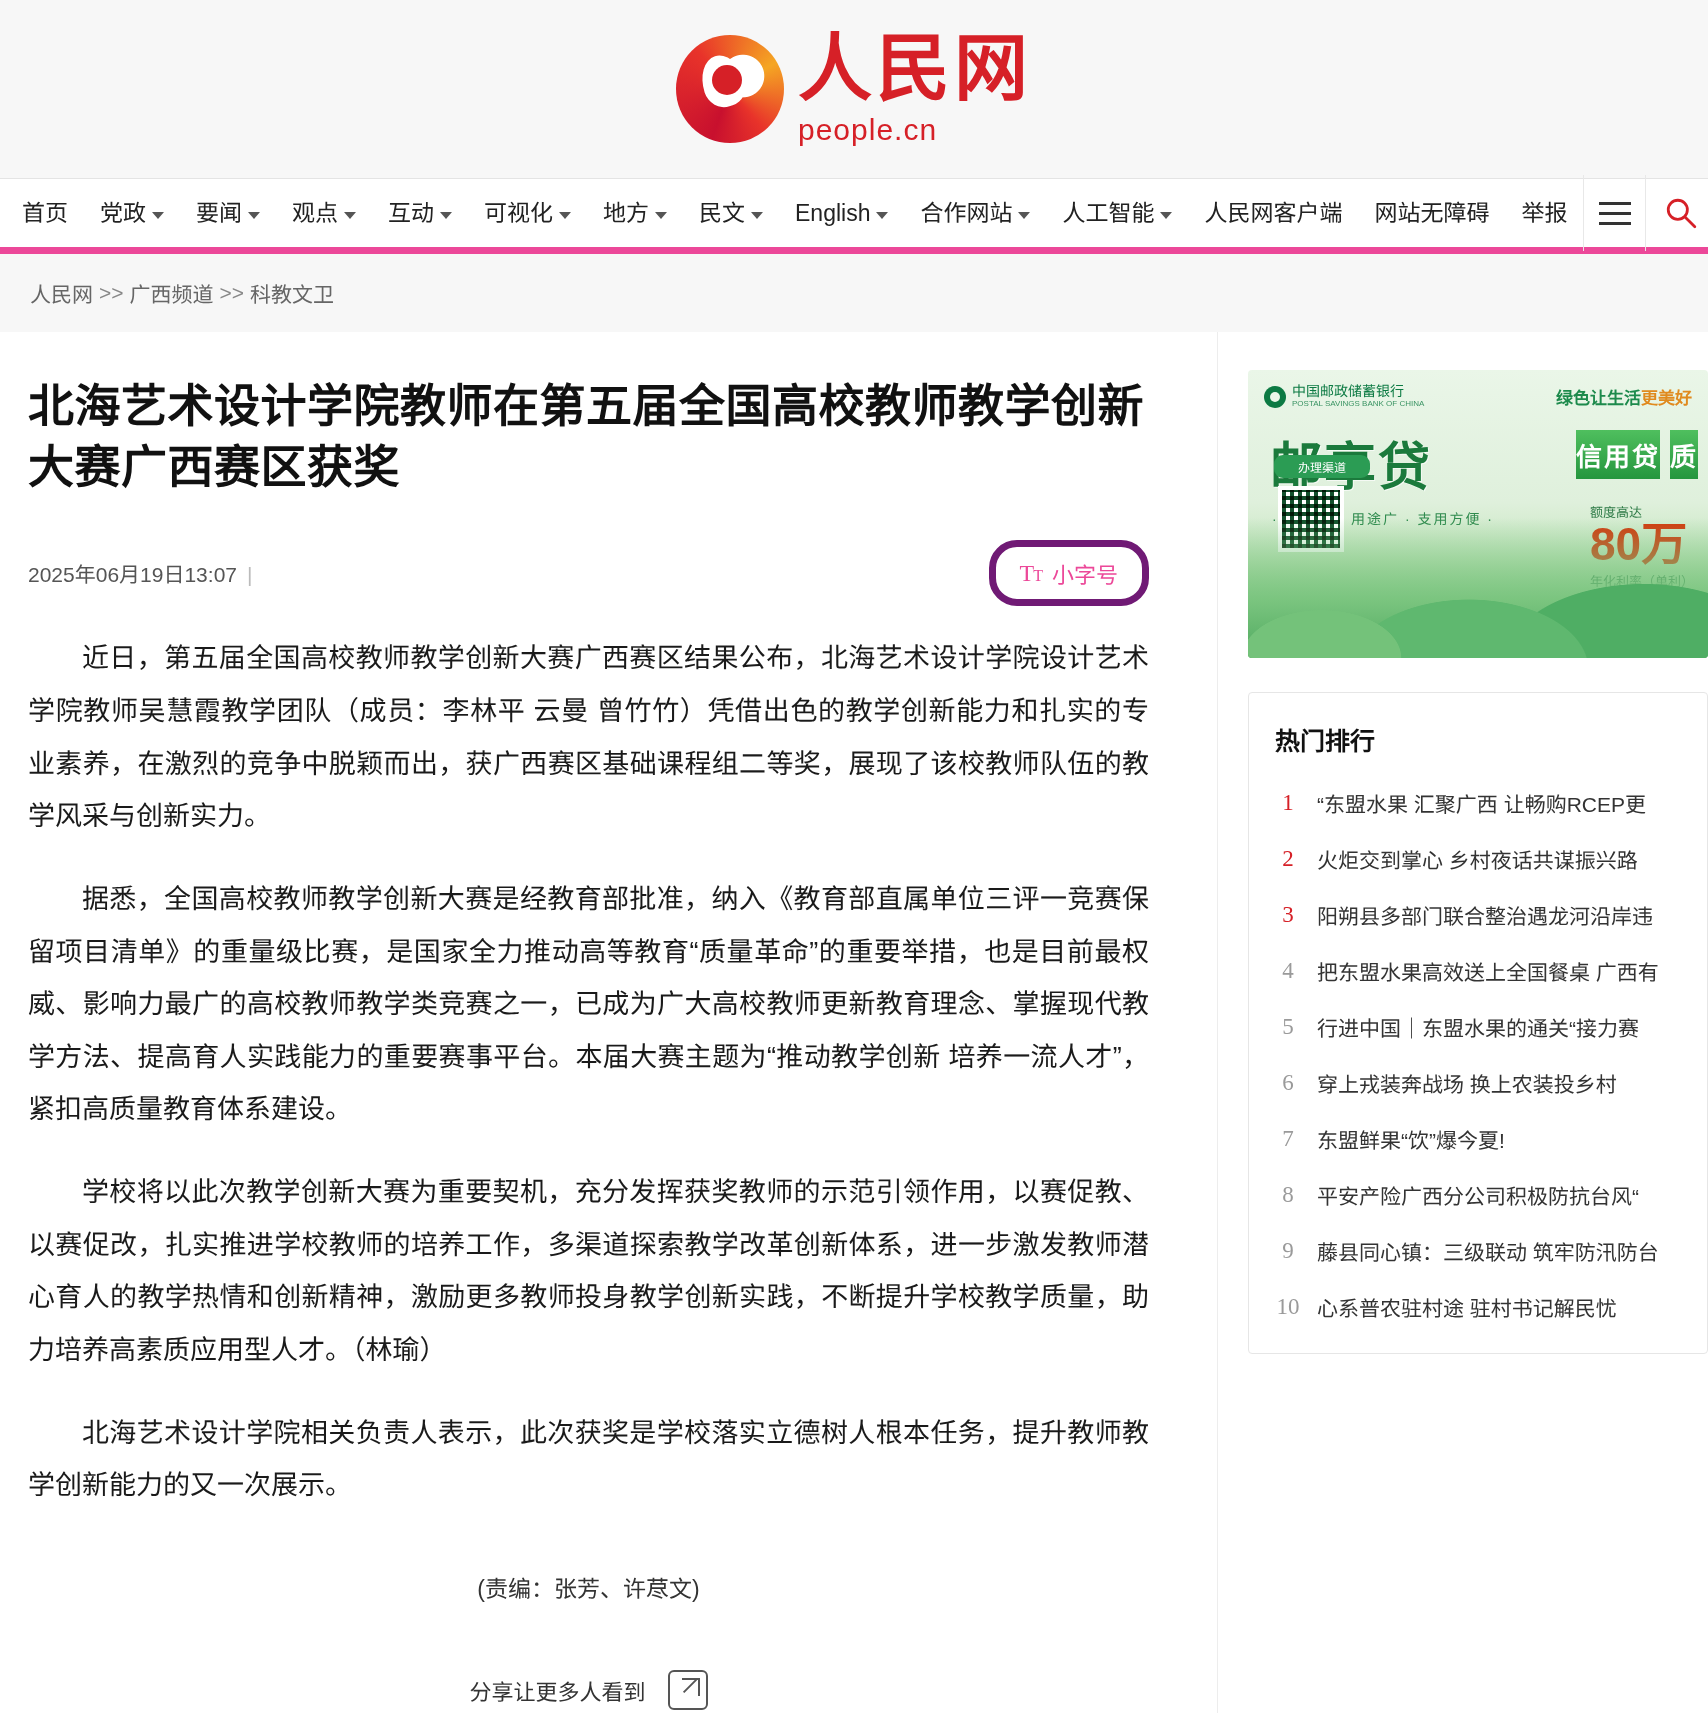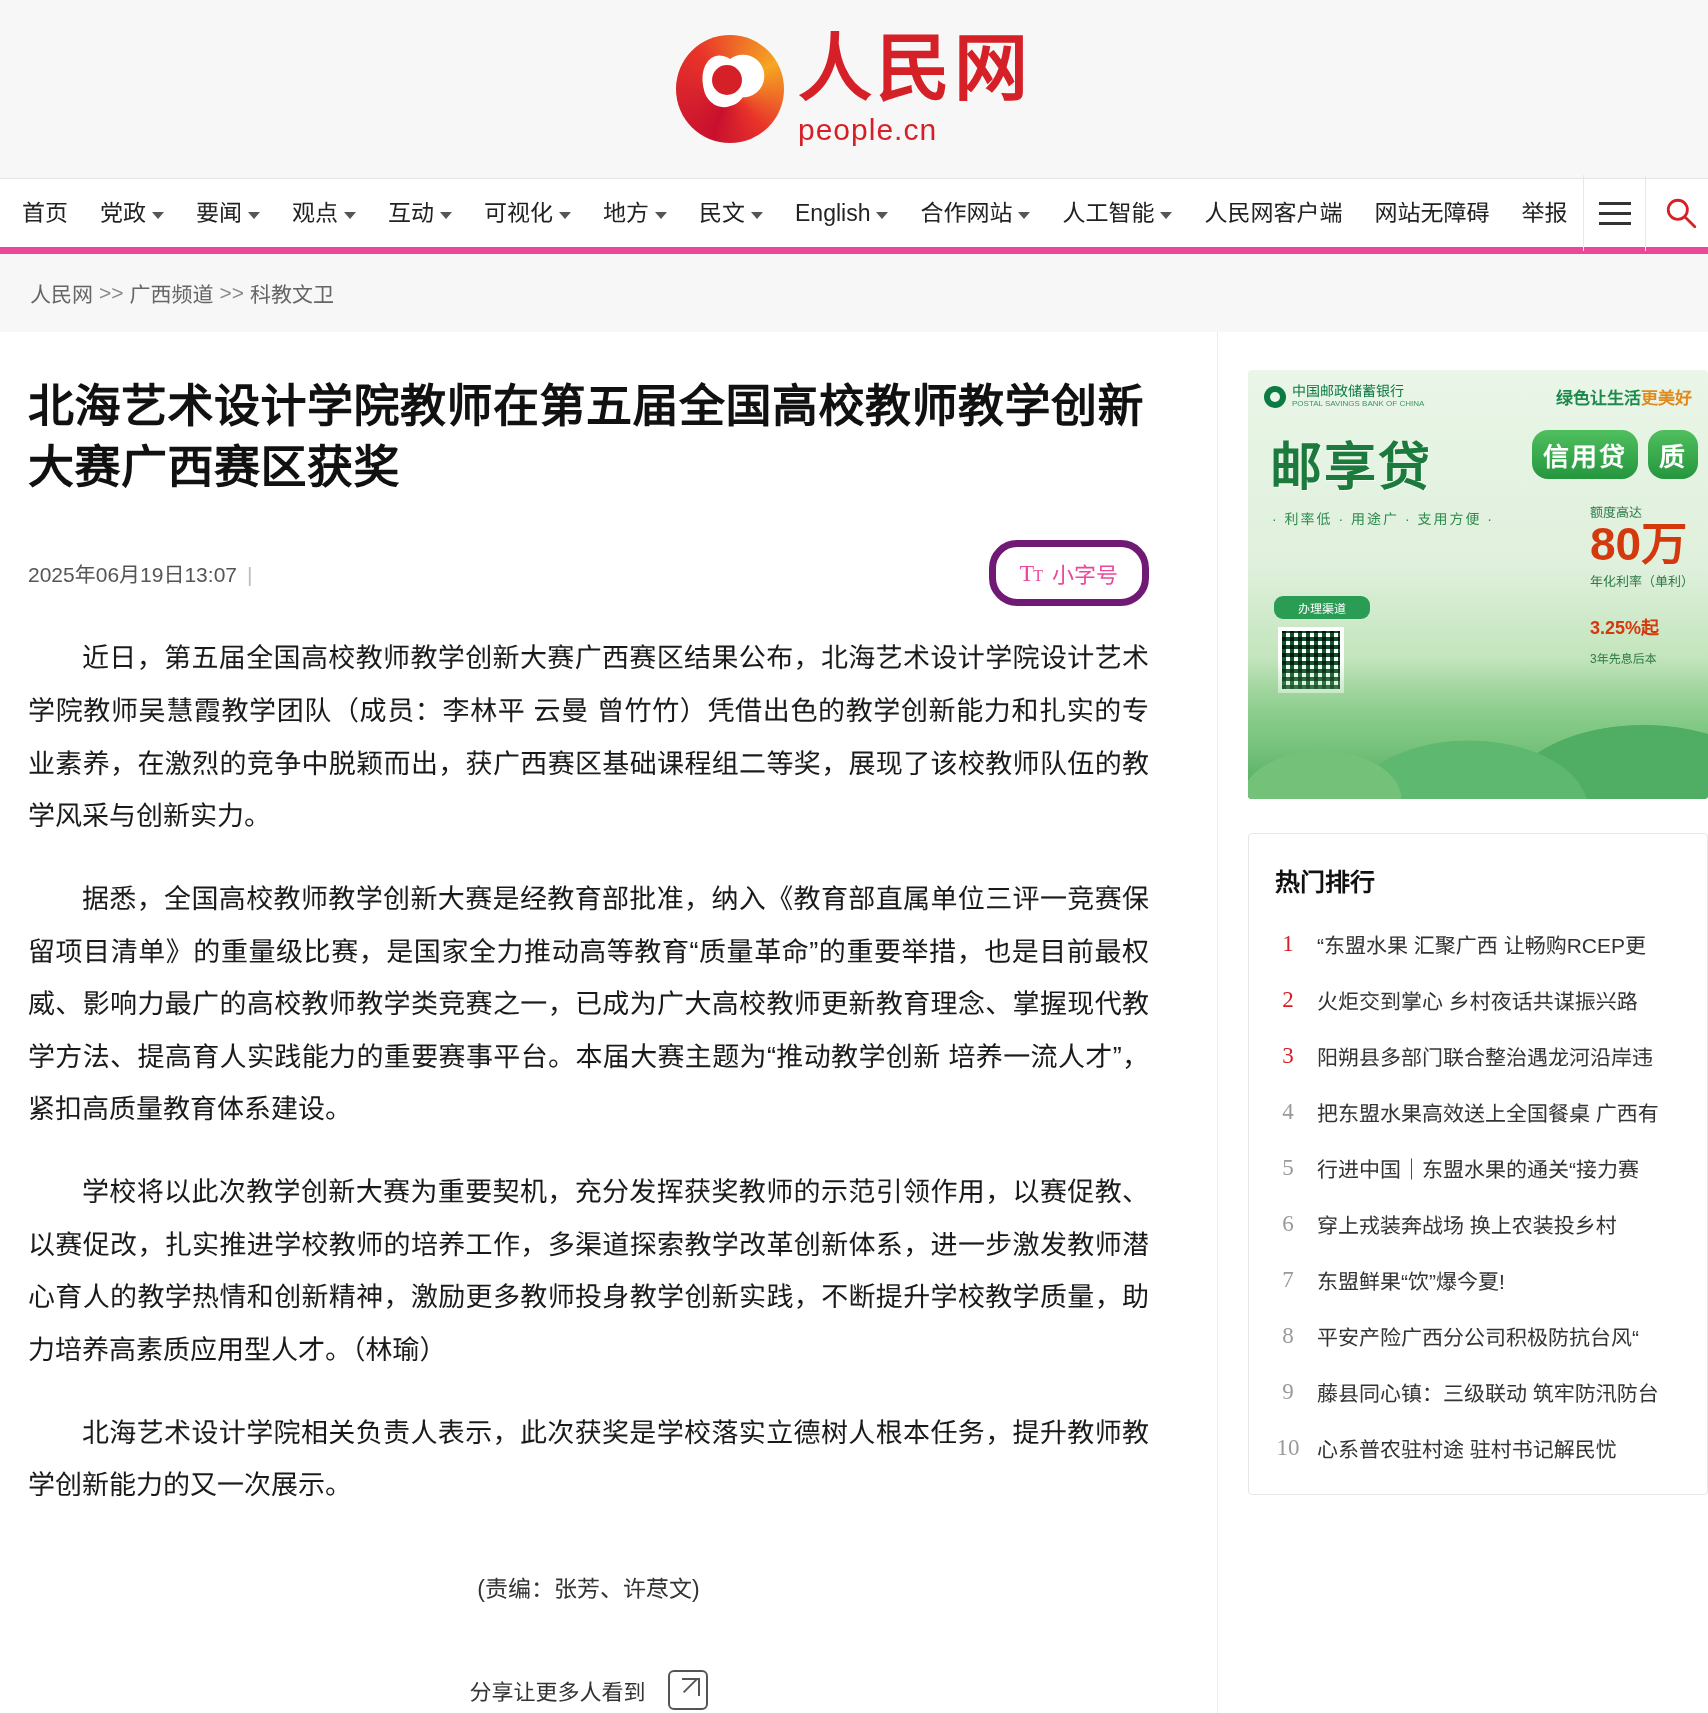--- a/index.html
+++ b/index.html
@@ -214,21 +214,21 @@
     position: absolute;
     right: 7px; top: 13px;
     width: 18px; height: 2px;
     background: #555;
     transform: rotate(-45deg);
   }
 
   
   .ad {
     width: 460px;
-    height: 429px;
+    height: 288px;
     border-radius: 4px;
     overflow: hidden;
     position: relative;
     background: linear-gradient(180deg, #eaf6e8 0%, #dff0dc 46%, #bfe3b8 70%, #8fd08a 100%);
     cursor: pointer;
   }
   .ad .ad-top {
     display: flex; align-items: center; gap: 10px;
     padding: 14px 16px 0 16px;
     font-size: 15px; color: #0b6b3a;
@@ -265,22 +265,22 @@
   .ad-badges {
     position: absolute;
     right: 10px; top: 60px;
     display: flex; gap: 10px;
   }
   .ad-badge {
     background: linear-gradient(180deg,#4fbf5e,#25963e);
     color: #fff;
     font-size: 26px;
     font-weight: bold;
-    padding: 6px 11px;
-    border-radius: 16px;
+    padding: 6px 0;
+    border-radius: 0;
     letter-spacing: 2px;
   }
   .ad-figs {
     position: absolute;
     right: 14px; top: 128px;
     text-align: left;
     color: #1b7a3c;
   }
   .ad-figs .big {
     font-size: 46px; font-weight: bold; color: #d4380d;

